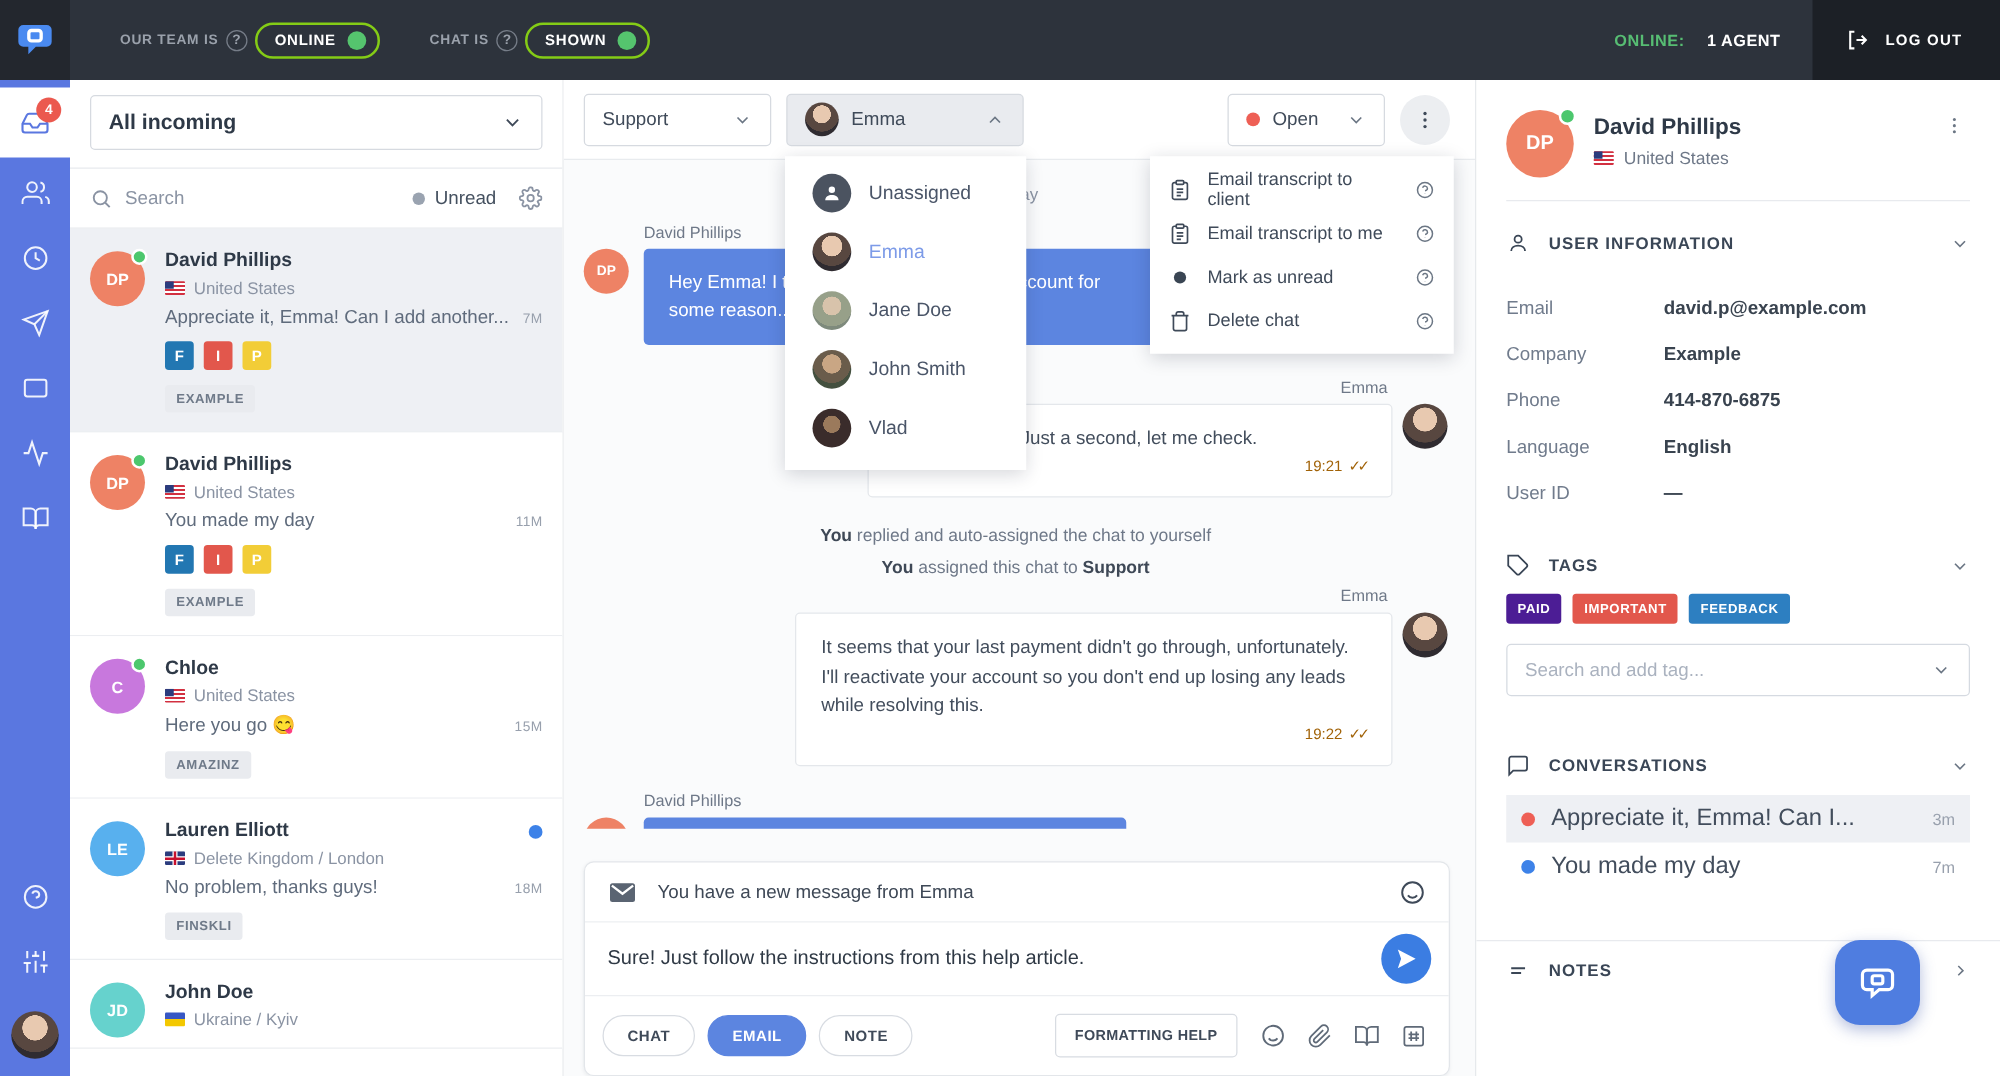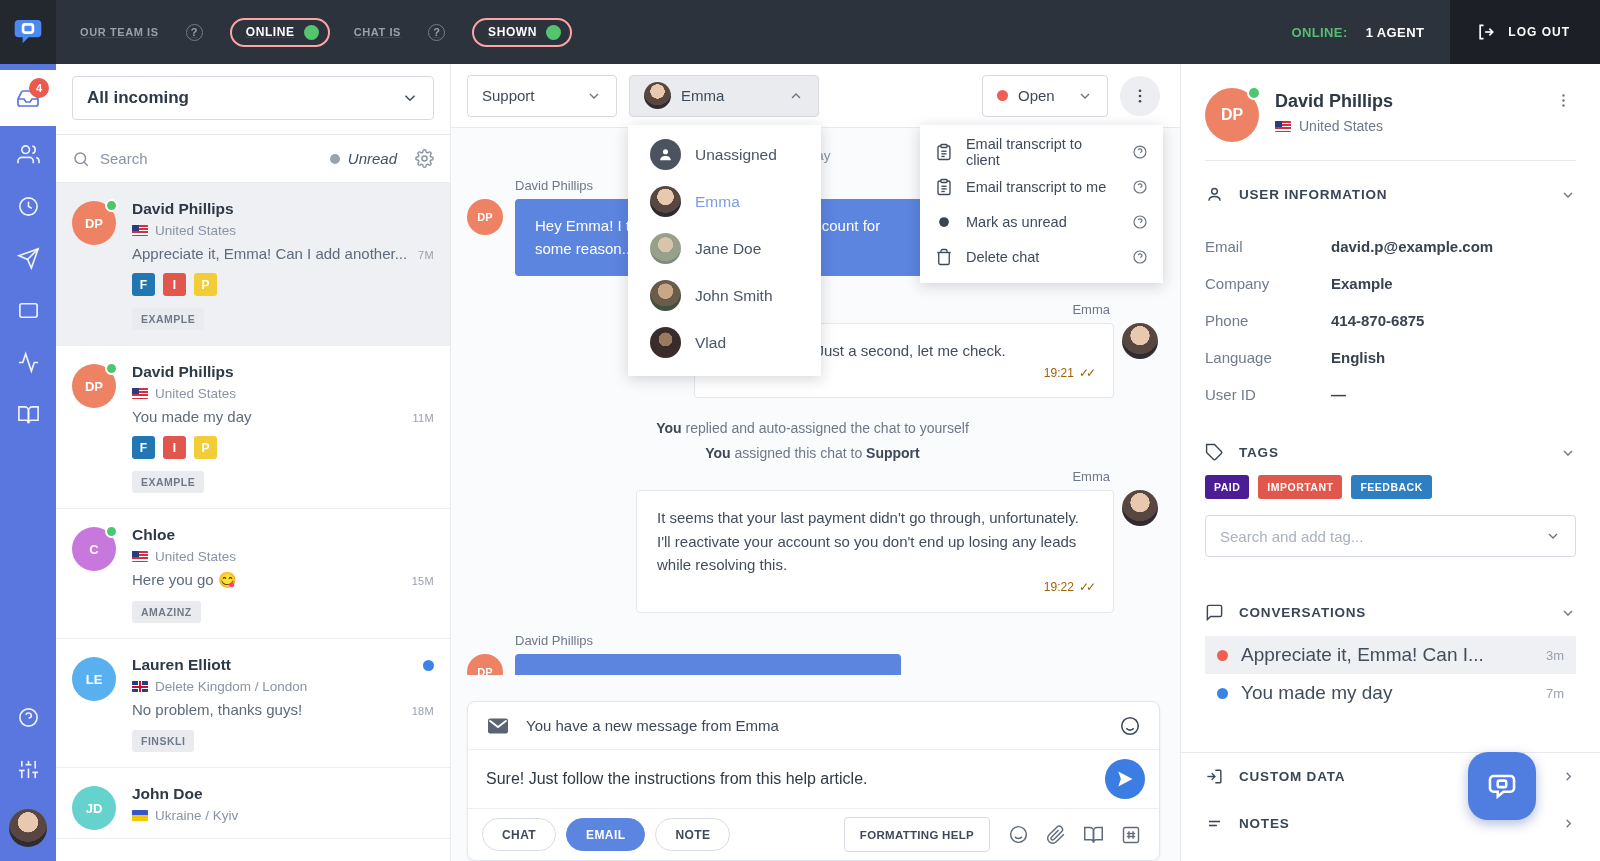--- a/index.html
+++ b/index.html
@@ -4,24 +4,24 @@
 <style>
   * { margin:0; padding:0; box-sizing:border-box; }
   html,body { width:1600px; height:861px; overflow:hidden; }
   body { font-family:"Liberation Sans", sans-serif; background:#fafbfc; color:#3e4856; }
   svg { display:block; }
   .app { width:1600px; height:861px; display:flex; flex-direction:column; position:relative; }
 
   
   .topbar { height:64px; background:#2d333c; display:flex; align-items:center; flex:none; }
   .logo-tile { width:56px; height:64px; background:#23272e; display:flex; align-items:center; justify-content:center; flex:none; cursor:pointer; }
-  .tb-group { display:flex; align-items:center; gap:27px; margin-left:24px;text-decoration:underline; }
+  .tb-group { display:flex; align-items:center; gap:6px; margin-left:40px; }
   .tb-label { color:#9aa1ab; font-size:11px; font-weight:bold; letter-spacing:.6px; }
   .help-dot { width:17px; height:17px; border-radius:50%; border:1.5px solid #767d88; color:#9aa1ab; font-size:11px; font-weight:bold; display:flex; align-items:center; justify-content:center; cursor:pointer; }
-  .pill { display:flex; align-items:flex-start; gap:9px; border:2px solid #fca5a5; border-radius:16px; background:transparent; padding:5px 9px 5px 14px; cursor:pointer; }
+  .pill { display:flex; align-items:flex-start; gap:9px; border:2px solid #84cc16; border-radius:16px; background:transparent; padding:5px 9px 5px 14px; cursor:pointer; }
   .pill .pill-txt { color:#fff; font-size:12px; font-weight:bold; letter-spacing:.6px; }
   .dot-green { width:15px; height:15px; border-radius:50%; background:#55c46e; }
   .topbar-right { margin-left:auto; display:flex; align-items:center; gap:18px; padding-right:26px; }
   .online-green { color:#57bd73; font-size:13px; font-weight:bold; letter-spacing:.4px; }
   .agents { color:#fff; font-size:13px; font-weight:bold; letter-spacing:.4px; }
   .logout { height:64px; background:#1c2026; border:none; color:#fff; font-size:12px; font-weight:bold; letter-spacing:1px; display:flex; align-items:center; gap:12px; padding:0 30px 0 26px; cursor:pointer; font-family:inherit; }
 
   .main { flex:1; display:flex; min-height:0; }
 
   
@@ -42,21 +42,21 @@
   .chatlist { width:395px; background:#fff; border-right:1px solid #e6e9ec; display:flex; flex-direction:column; flex:none; overflow:hidden; }
   .list-top { padding:12px 16px 14px; border-bottom:1px solid #e8eaee; }
   .filter-box { height:44px; border:1px solid #d6dae0; border-radius:4px; background:#fff; width:100%; display:flex; align-items:center; padding:0 14px; cursor:pointer; }
   .filter-box .flt { font-size:17px; font-weight:bold; color:#2e3947; }
   .filter-box svg { margin-left:auto; color:#3f4a59; }
   .search-row { height:48px; display:flex; align-items:center; padding:0 16px; border-bottom:1px solid #e8eaee; gap:10px; flex:none; }
   .search-row input { border:none; outline:none; font-size:15px; color:#3e4856; flex:1; font-family:inherit; background:transparent; }
   .search-row input::placeholder { color:#8a93a3; }
   .unread-toggle { display:flex; align-items:center; gap:8px; cursor:pointer; }
   .gray-dot { width:10px; height:10px; border-radius:50%; background:#9aa3b0; }
-  .unread-txt { font-size:15px; color:#44505f;font-style:italic; }
+  .unread-txt { font-size:15px; color:#44505f; }
   .items { flex:1; overflow:hidden; }
   .chat-item { padding:17px 16px 15px; border-bottom:1px solid #eceef1; position:relative; cursor:pointer; background:#fff; }
   .chat-item.selected { background:#eef0f4; }
   .ci-avatar { position:absolute; left:16px; top:18px; width:44px; height:44px; border-radius:50%; color:#fff; font-size:13px; font-weight:bold; display:flex; align-items:center; justify-content:center; }
   .presence { position:absolute; top:-2px; right:-2px; width:13px; height:13px; border-radius:50%; background:#4cc76d; border:2px solid #fff; }
   .ci-body { margin-left:60px; }
   .ci-name-row { display:flex; align-items:center; }
   .ci-name { font-size:15.5px; font-weight:bold; color:#2e3947; }
   .unread-dot { margin-left:auto; width:11px; height:11px; border-radius:50%; background:#3d82e8; }
   .ci-loc { display:flex; align-items:center; gap:7px; margin-top:5px; font-size:13.5px; color:#8a93a3; }
@@ -114,21 +114,21 @@
   .sysline b { color:#3e4856; }
   .gap18 { display:inline-block; width:22px; }
 
   
   .composer { margin:26px 20px 0 16px; background:#fff; border:1px solid #e3e6ea; border-radius:8px; box-shadow:0 1px 3px rgba(20,30,50,.06); flex:none; }
   .comp-subject { height:48px; display:flex; align-items:center; gap:16px; padding:0 18px; border-bottom:1px solid #edf0f2; }
   .comp-subject .subj { font-size:15px; color:#3e4856; flex:1; }
   .comp-body { height:58px; display:flex; align-items:center; padding:0 14px 0 18px; }
   .comp-body .body-txt { font-size:16px; color:#2f3945; flex:1; outline:none; }
   .send-btn { width:40px; height:40px; border-radius:50%; background:#3b7de2; border:none; display:flex; align-items:center; justify-content:center; cursor:pointer; }
-  .comp-toolbar { height:52px; border-top:1px solid #eceef1; display:flex; align-items:center; padding:0 18px 0 14px; gap:10px; }
+  .comp-toolbar { height:64px; border-top:1px solid #eceef1; display:flex; align-items:center; padding:0 18px 0 14px; gap:10px; }
   .mode-pill { height:33px; border-radius:17px; border:1px solid #d8dce2; background:#fff; color:#3f4a59; font-size:12px; font-weight:bold; letter-spacing:.4px; padding:0 19px; cursor:pointer; font-family:inherit; }
   .mode-pill.active { background:#5c85e0; border-color:#5c85e0; color:#fff; }
   .fmt-help { margin-left:auto; height:35px; border:1px solid #d8dce2; border-radius:4px; background:#fff; color:#3f4a59; font-size:11.5px; font-weight:bold; letter-spacing:.3px; padding:0 15px; cursor:pointer; font-family:inherit; }
   .tb-icons { display:flex; align-items:center; gap:17px; margin-left:8px; color:#5f6a78; }
   .tb-icons .ibtn { cursor:pointer; color:#5f6a78; background:none; border:none; padding:0; }
 
   
   .agent-menu { position:absolute; left:177px; top:61px; width:193px; background:#fff; box-shadow:0 3px 14px rgba(20,30,50,.18); z-index:20; padding:6px 0 10px; }
   .am-item { display:flex; align-items:center; gap:14px; padding:8px 0 8px 22px; cursor:pointer; font-size:15.5px; color:#4a5568; }
   .am-item .av { width:31px; height:31px; border-radius:50%; flex:none; }
@@ -745,31 +745,20 @@
         </div>
         <div class="conv-row">
           <span class="c-dot c-blue"></span>
           <span class="conv-txt">You made my day</span>
           <span class="conv-time">7m</span>
         </div>
       </div>
 
       <hr class="hr2">
       <div class="p-linkrow">
-        <svg width="19" height="19" viewBox="0 0 24 24" fill="none" stroke="currentColor" stroke-width="1.8">
-            <path d="M13 4h6a1 1 0 0 1 1 1v14a1 1 0 0 1-1 1h-6"></path>
-            <line x1="3" y1="12" x2="12" y2="12"></line>
-            <polyline points="8.5 8 12.5 12 8.5 16"></polyline>
-          </svg>
-        <span class="sec-title">CUSTOM DATA</span>
-        <svg class="chev" width="15" height="15" viewBox="0 0 24 24" fill="none" stroke="currentColor" stroke-width="2">
-            <polyline points="9 6 15 12 9 18"></polyline>
-          </svg>
-      </div>
-      <div class="p-linkrow">
         <svg width="19" height="19" viewBox="0 0 24 24" fill="none" stroke="currentColor" stroke-width="2">
             <line x1="5" y1="9.5" x2="19" y2="9.5"></line>
             <line x1="5" y1="14.5" x2="15" y2="14.5"></line>
           </svg>
         <span class="sec-title">NOTES</span>
         <svg class="chev" width="15" height="15" viewBox="0 0 24 24" fill="none" stroke="currentColor" stroke-width="2">
             <polyline points="9 6 15 12 9 18"></polyline>
           </svg>
       </div>
     </aside>

